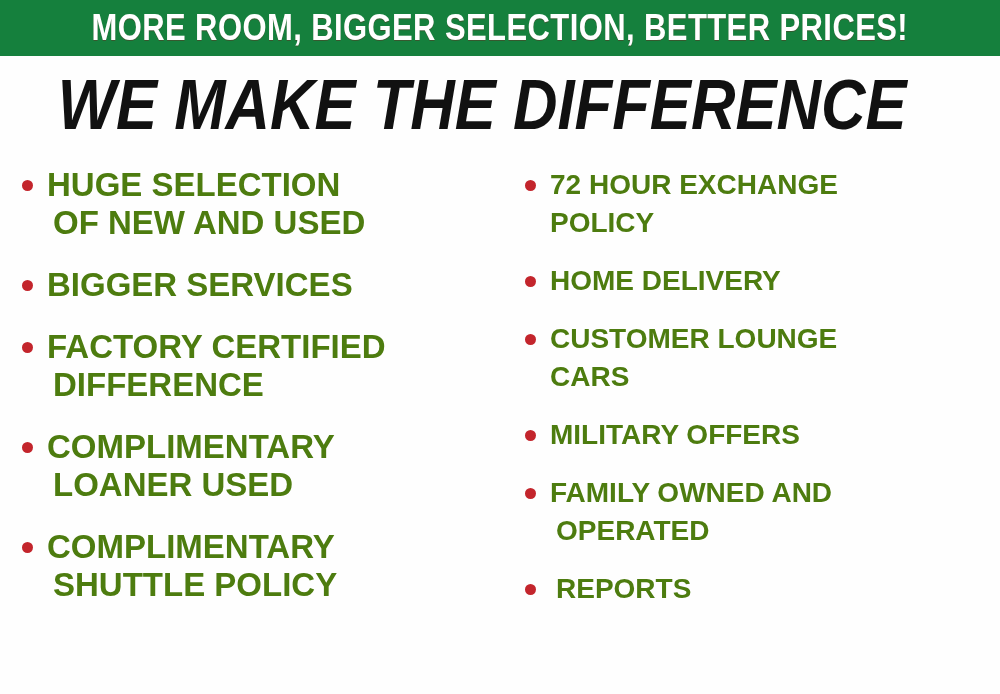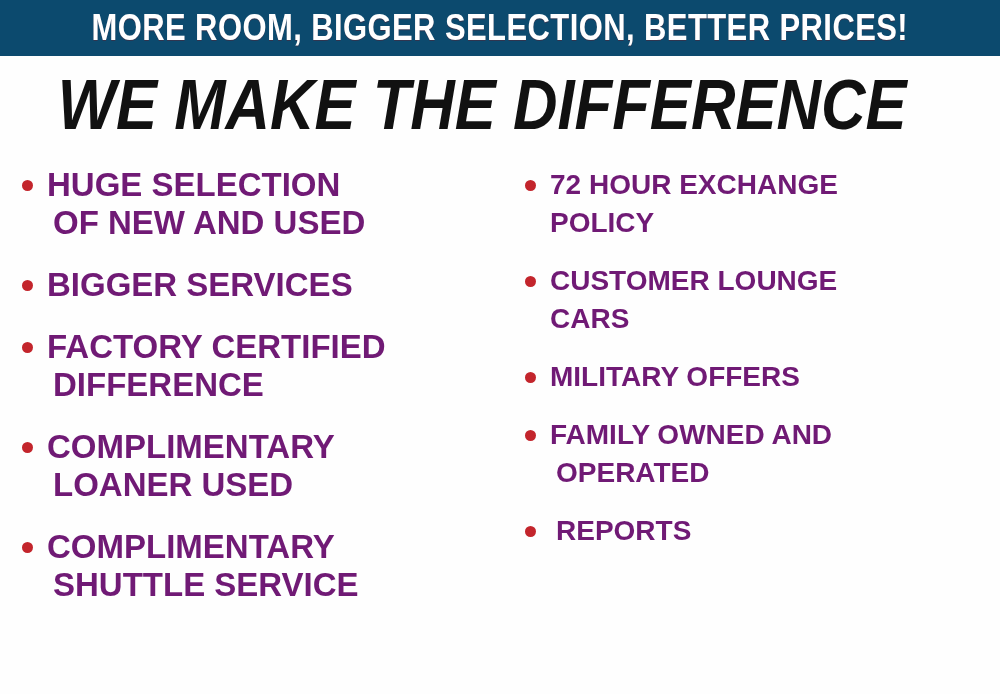--- a/index.html
+++ b/index.html
@@ -22,21 +22,21 @@
     box-sizing: border-box;
   }
 
   
   .banner {
     position: absolute;
     left: 0;
     top: 0;
     width: 1000px;
     height: 56px;
-    background: #0c4a6e;
+    background: #15803d;
     display: flex;
     align-items: center;
     justify-content: center;
     overflow: hidden;
   }
   .banner-text {
     color: #ffffff;
     font-family: "Liberation Sans", sans-serif;
     font-weight: bold;
     font-size: 36px;
@@ -116,21 +116,21 @@
     border-radius: 50%;
     background: #c3252c;
     margin-top: 14px;
     margin-right: 14px;
   }
   .bullet-label {
     font-family: "Liberation Sans", sans-serif;
     font-weight: bold;
     font-size: 33px;
     line-height: 38px;
-    color: #701a75;
+    color: #4d7c0f;
     letter-spacing: 0px;
     text-shadow: 0 1px 0 rgba(255,255,255,0.5);
   }
   .col-right .bullet-label { font-size: 28px; }
 
   
   .bullet-label .line2 {
     display: block;
     padding-left: 6px;
   }
@@ -179,36 +179,42 @@
         <span class="bullet-dot"></span>
         <span class="bullet-label">
           <span class="line1">COMPLIMENTARY</span>
           <span class="line2">LOANER USED</span>
         </span>
       </div>
       <div class="bullet-item">
         <span class="bullet-dot"></span>
         <span class="bullet-label">
           <span class="line1">COMPLIMENTARY</span>
-          <span class="line2">SHUTTLE SERVICE</span>
+          <span class="line2">SHUTTLE POLICY</span>
         </span>
       </div>
     </div>
 
     <div class="column col-right">
       <div class="bullet-item">
         <span class="bullet-dot"></span>
         <span class="bullet-label">
           <span class="line1">72 HOUR EXCHANGE</span>
           <span class="line2-flush">POLICY</span>
         </span>
       </div>
       <div class="bullet-item">
         <span class="bullet-dot"></span>
         <span class="bullet-label">
+          <span class="line1">HOME DELIVERY</span>
+        </span>
+      </div>
+      <div class="bullet-item">
+        <span class="bullet-dot"></span>
+        <span class="bullet-label">
           <span class="line1">CUSTOMER LOUNGE</span>
           <span class="line2-flush">CARS</span>
         </span>
       </div>
       <div class="bullet-item">
         <span class="bullet-dot"></span>
         <span class="bullet-label">
           <span class="line1">MILITARY OFFERS</span>
         </span>
       </div>

